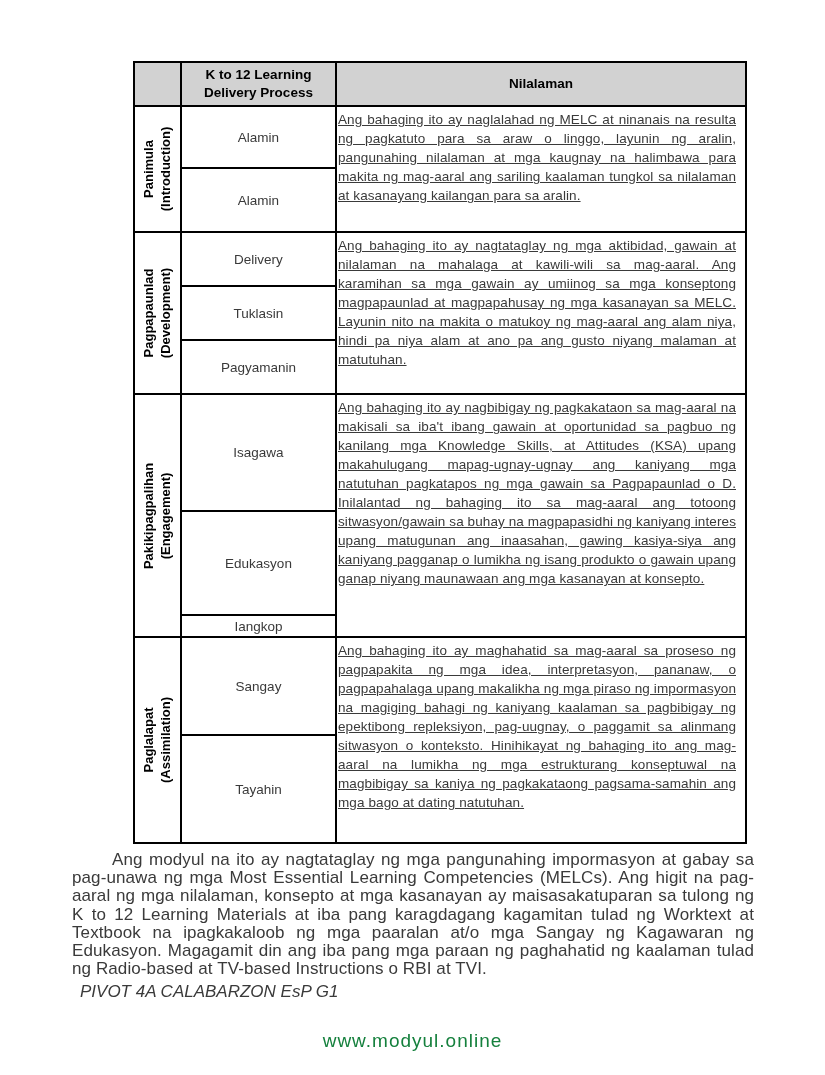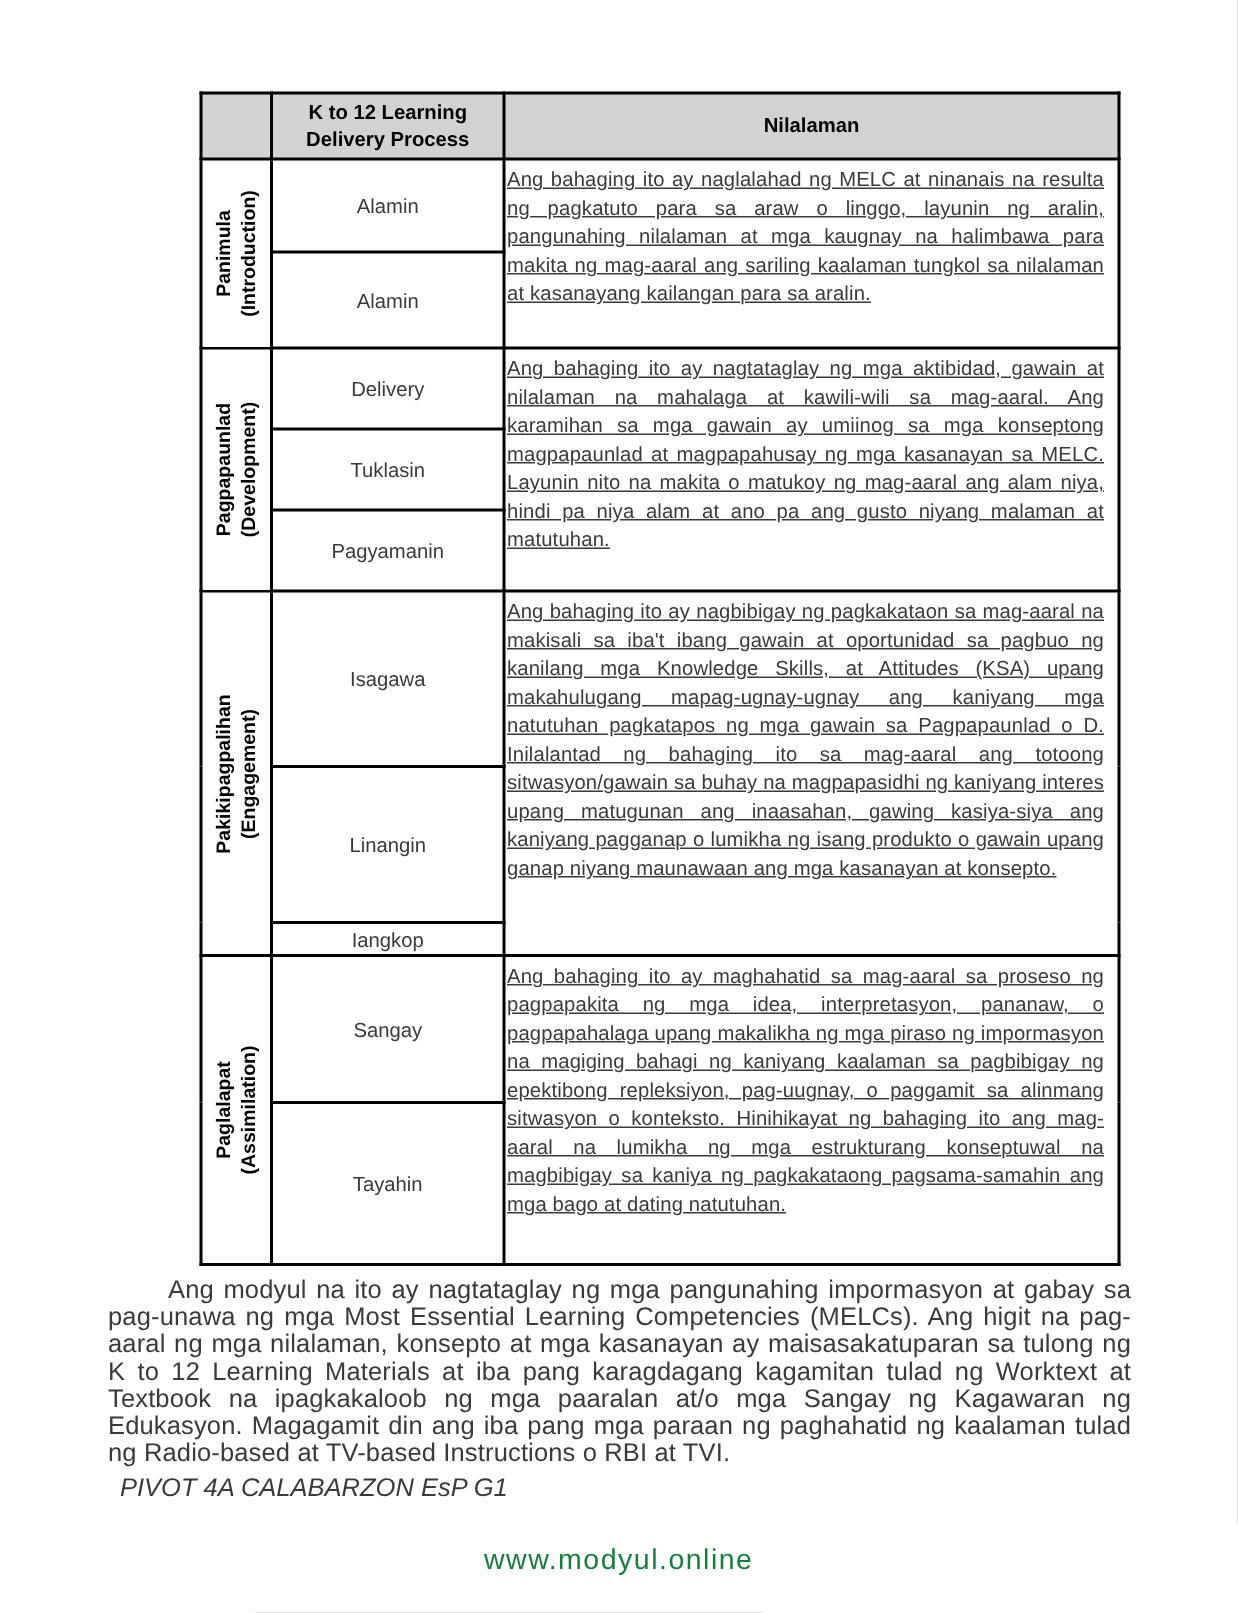--- a/index.html
+++ b/index.html
@@ -139,21 +139,21 @@
         <td class="phase-cell" rowspan="3">
           <div class="rot-label">
             <div>Pakikipagpalihan</div>
             <div>(Engagement)</div>
           </div>
         </td>
         <td class="step-cell">Isagawa</td>
         <td class="content-cell" rowspan="3">Ang bahaging ito ay nagbibigay ng pagkakataon sa mag-aaral na makisali sa iba't ibang gawain at oportunidad sa pagbuo ng kanilang mga Knowledge Skills, at Attitudes (KSA) upang makahulugang mapag-ugnay-ugnay ang kaniyang mga natutuhan pagkatapos ng mga gawain sa Pagpapaunlad o D. Inilalantad ng bahaging ito sa mag-aaral ang totoong sitwasyon/gawain sa buhay na magpapasidhi ng kaniyang interes upang matugunan ang inaasahan, gawing kasiya-siya ang kaniyang pagganap o lumikha ng isang produkto o gawain upang ganap niyang maunawaan ang mga kasanayan at konsepto.</td>
       </tr>
       <tr style="height:104px;">
-        <td class="step-cell">Linangin</td>
+        <td class="step-cell">Edukasyon</td>
       </tr>
       <tr style="height:22px;">
         <td class="step-cell">Iangkop</td>
       </tr>
 
       <tr style="height:98px;">
         <td class="phase-cell" rowspan="2">
           <div class="rot-label">
             <div>Paglalapat</div>
             <div>(Assimilation)</div>

